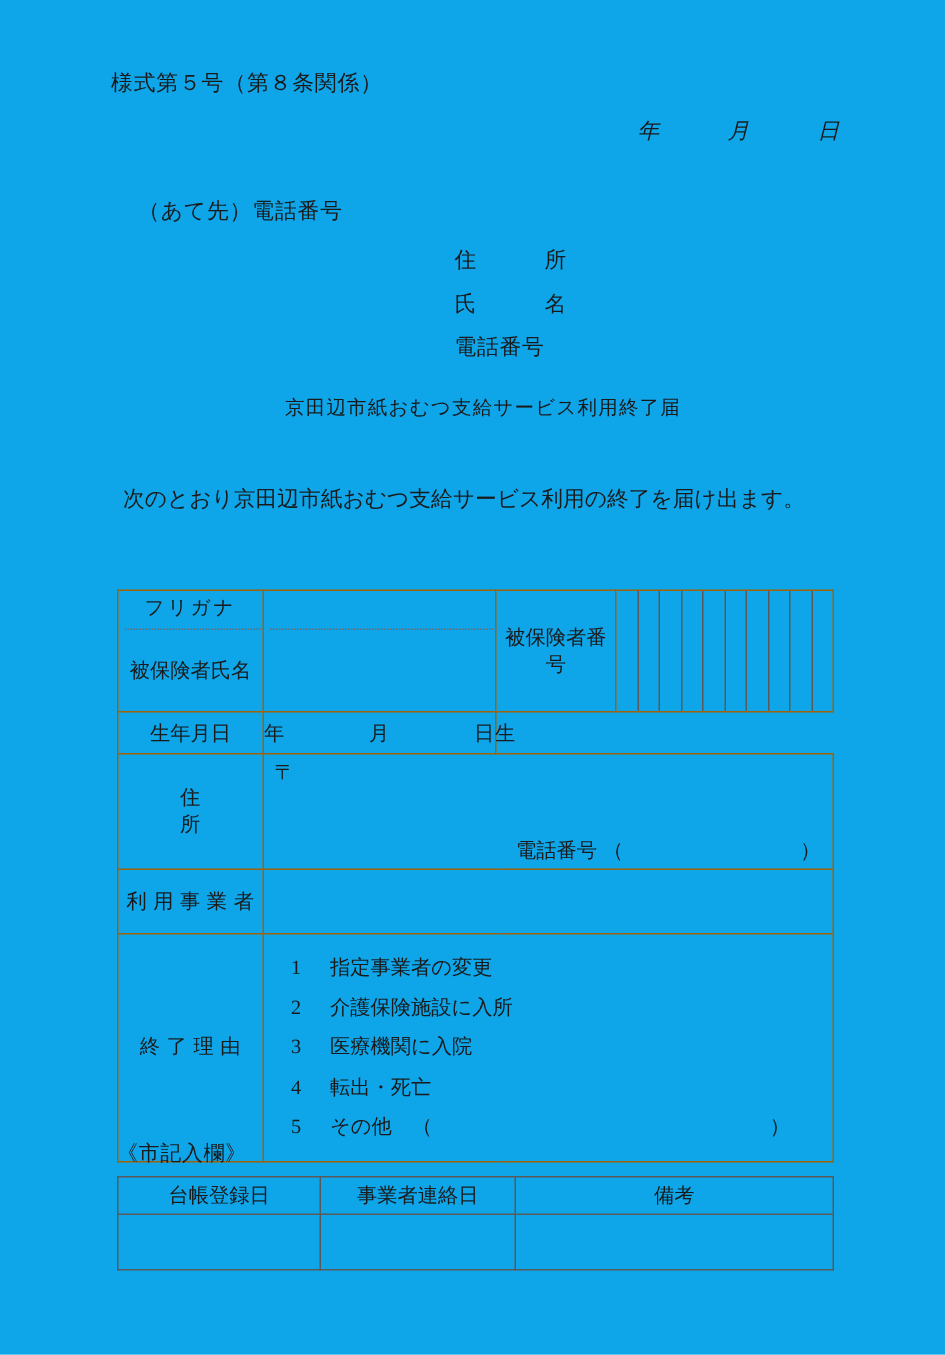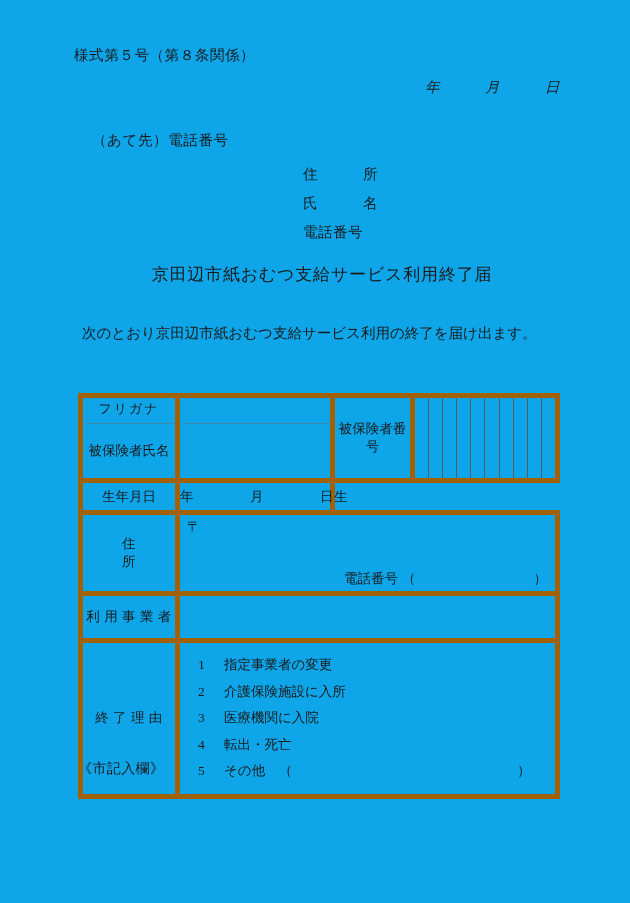--- a/index.html
+++ b/index.html
@@ -57,21 +57,21 @@
   .sender-block div {
     white-space: pre;
     letter-spacing: 0.5px;
   }
   .doc-title {
     position: absolute;
     left: 0;
     right: 0;
     top: 263px;
     text-align: center;
-    font-size: 17px;
+    font-size: 13px;
     letter-spacing: 0.8px;
     padding-left: 14px;
   }
   .para {
     position: absolute;
     left: 62px;
     width: 510px;
     font-size: 14.5px;
     line-height: 25px;
   }
@@ -82,21 +82,21 @@
   .main-table {
     position: absolute;
     left: 78px;
     top: 393px;
     width: 477px;
     border-collapse: collapse;
     table-layout: fixed;
     font-size: 13px;
   }
   .main-table td {
-    border: 5px solid #a16207;
+    border: 1px solid #a16207;
     padding: 0;
     vertical-align: middle;
   }
 
   .cell-label {
     text-align: center;
     font-size: 13.5px;
   }
   .spaced-2 { letter-spacing: 0.5px; }
 
@@ -294,14 +294,33 @@
             <div class="reason-item"><span class="reason-num">4</span><span>転出・死亡</span></div>
             <div class="reason-item"><span class="reason-num">5</span><span>その他　（</span><span class="other-gap"></span><span>）</span></div>
           </div>
         </td>
       </tr>
     </tbody>
   </table>
 
   <div class="city-heading">《市記入欄》</div>
 
+  <table class="city-table">
+    <colgroup>
+      <col style="width:135px">
+      <col style="width:130px">
+      <col style="width:212px">
+    </colgroup>
+    <tbody>
+      <tr class="city-head">
+        <td>台帳登録日</td>
+        <td>事業者連絡日</td>
+        <td>備考</td>
+      </tr>
+      <tr class="city-body">
+        <td></td>
+        <td></td>
+        <td></td>
+      </tr>
+    </tbody>
+  </table>
 
 </div>
 
 </body></html>

